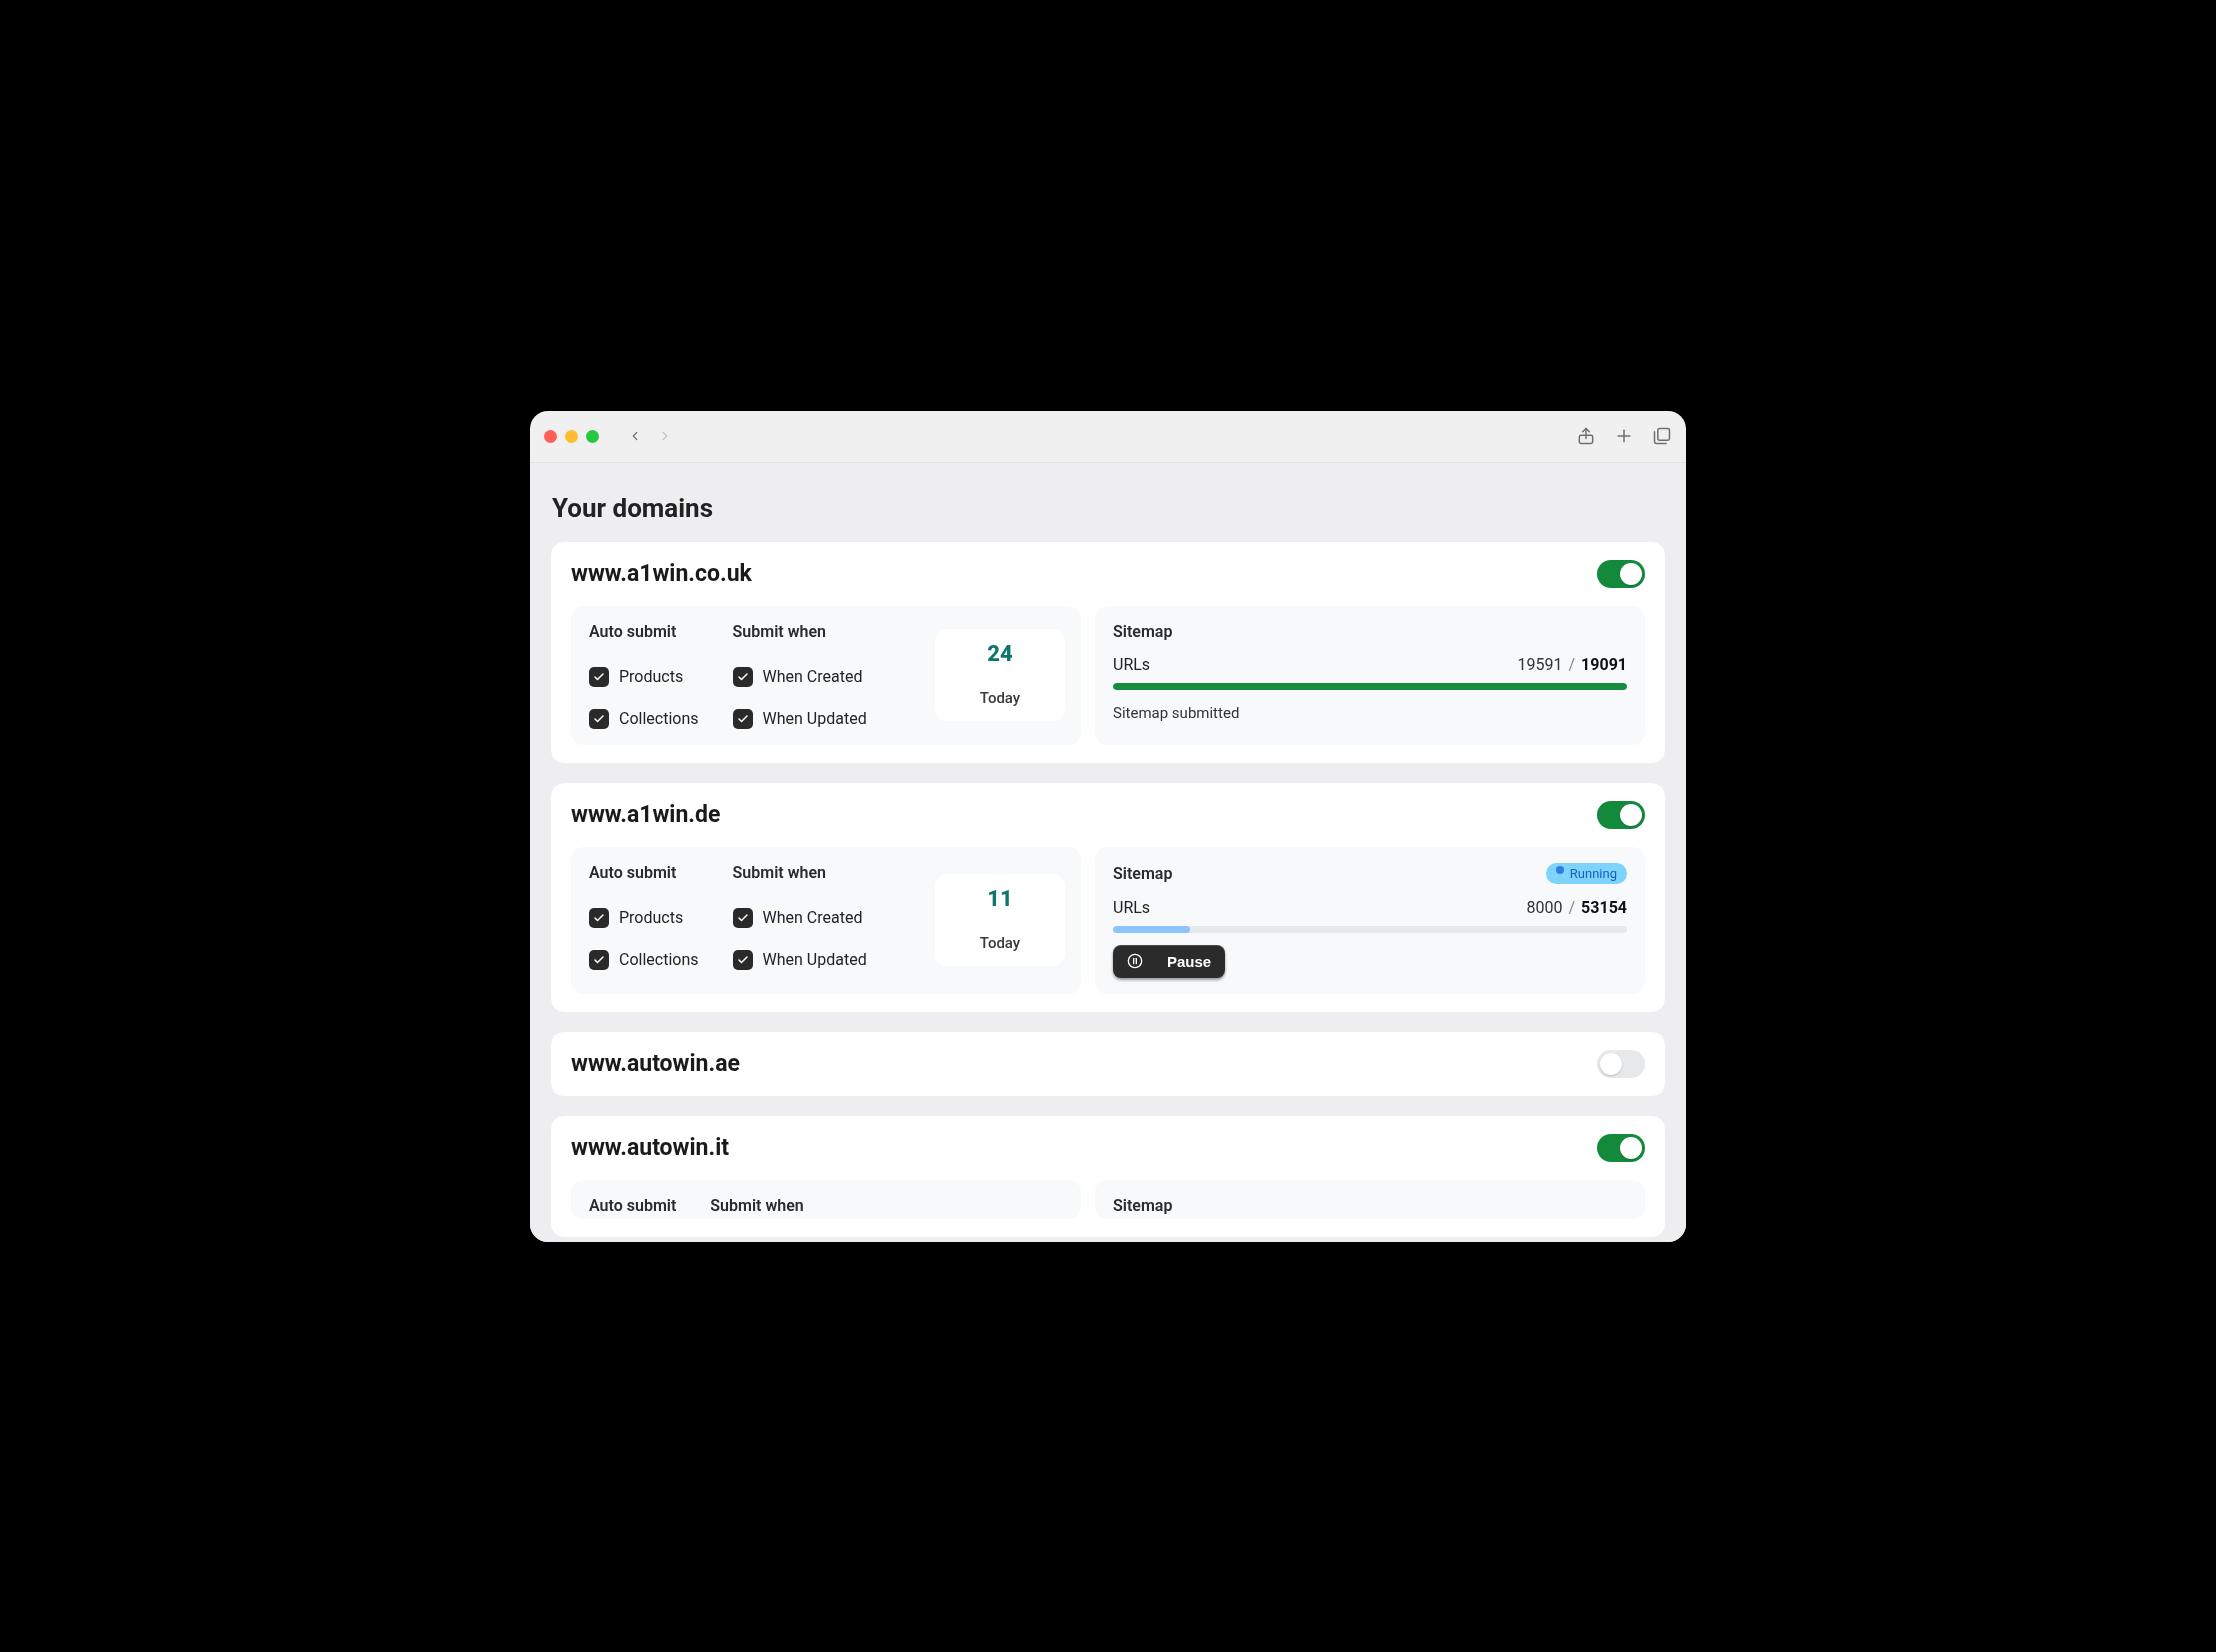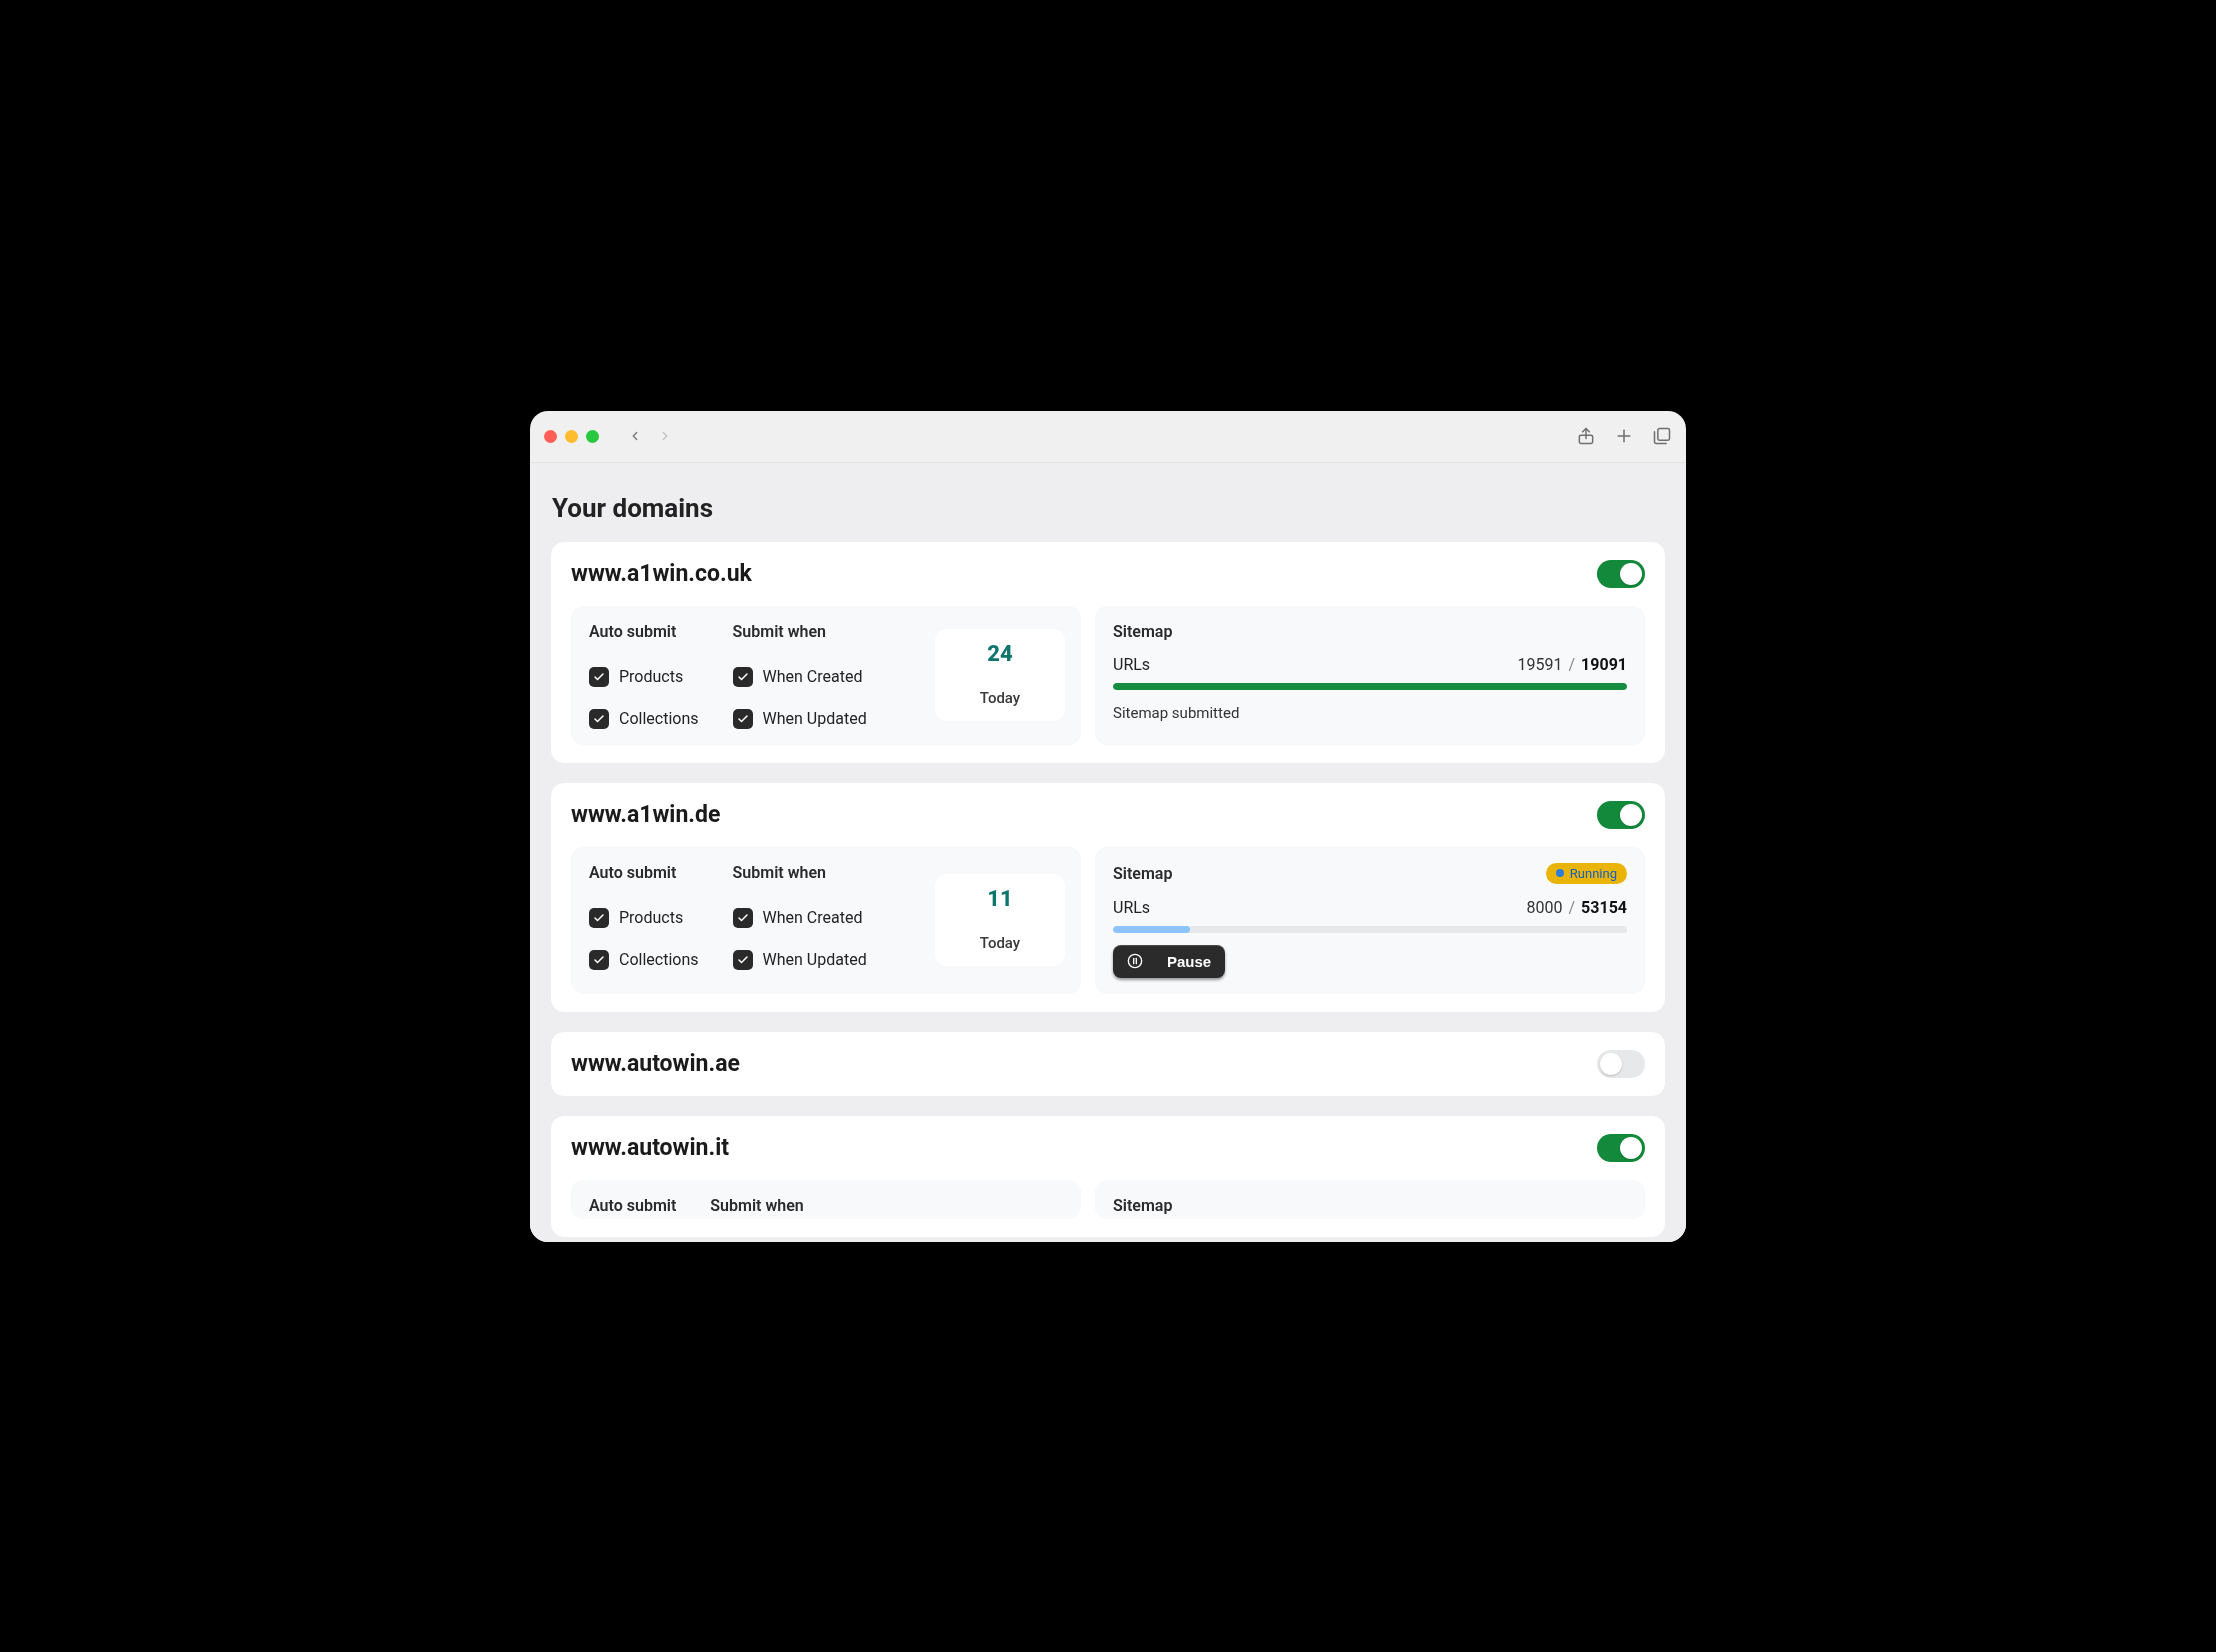--- a/index.html
+++ b/index.html
@@ -79,21 +79,21 @@
     background:#fff;border-radius:12px;
     width:130px;padding:14px 8px;
     display:flex;flex-direction:column;align-items:center;justify-content:center;
     position:absolute;right:16px;top:50%;transform:translateY(-50%);
   }
   .pill .big{font-size:22px;font-weight:800;color:#0f766e;line-height:1;}
   .pill .sub{font-size:15px;color:#3a3a3a;margin-top:24px;font-weight:500;}
 
   .sitemap-hdr{display:flex;align-items:center;justify-content:space-between;}
   .sitemap-hdr .hdr{font-size:16px;font-weight:600;color:#2b2b2b;}
-  .badge{font-size:13px;background:#eab308;color:#1563c2;border-radius:12px;padding:3px 10px 3px 10px;display:flex;align-items:center;gap:6px;}
+  .badge{font-size:13px;background:#7dd3fc;color:#1563c2;border-radius:12px;padding:3px 10px 3px 10px;display:flex;gap:6px;}
   .badge .bdot{width:8px;height:8px;border-radius:50%;background:#2b7de0;}
   .urls-row{display:flex;align-items:center;justify-content:space-between;margin-top:14px;font-size:16px;color:#232323;}
   .urls-row .nums{color:#333;}
   .urls-row .nums .sep{color:#888;margin:0 6px;}
   .urls-row .nums .total{font-weight:700;color:#111;}
   .bar{height:7px;border-radius:4px;background:#e6e8ea;margin-top:9px;position:relative;overflow:hidden;}
   .bar .fill{position:absolute;left:0;top:0;bottom:0;border-radius:4px;}
   .bar .fill.green{background:#168c3e;}
   .bar .fill.blue{background:#8dc3ff;}
   .status-text{margin-top:14px;font-size:15px;color:#333;}

